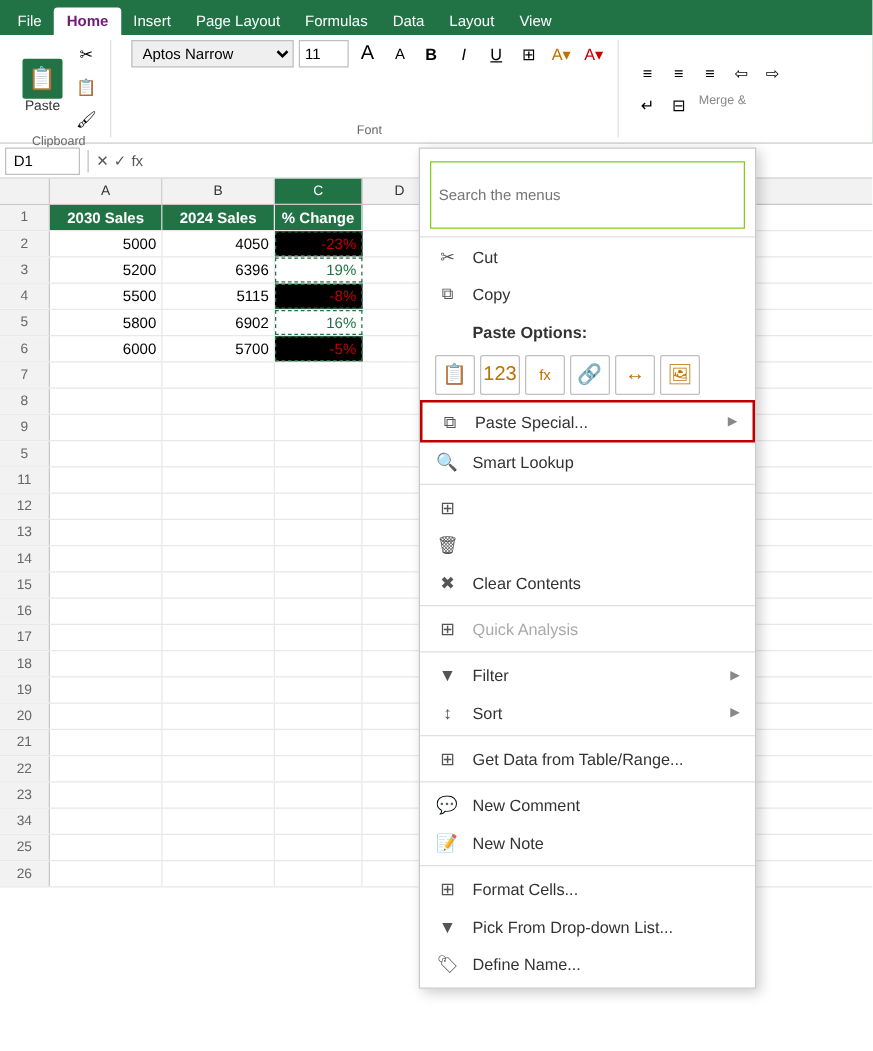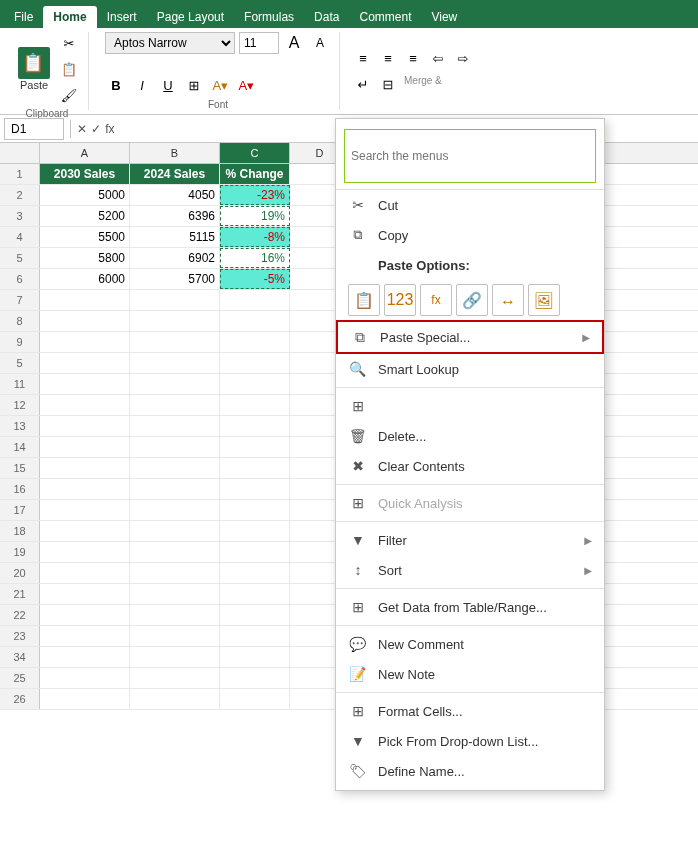--- a/index.html
+++ b/index.html
@@ -27,21 +27,21 @@
     }
     .ribbon-tab {
       padding: 4px 10px;
       font-size: 12px;
       color: #fff;
       cursor: pointer;
       border-radius: 3px 3px 0 0;
     }
     .ribbon-tab.active {
       background: #fff;
-      color: #14532d;
+      color: #701a75;
       font-weight: bold;
     }
     .ribbon-body {
       background: #fff;
       border-bottom: 1px solid #c8c8c8;
       display: flex;
       padding: 4px 6px;
       align-items: center;
       gap: 8px;
       min-height: 86px;
@@ -82,22 +82,21 @@
       display: flex;
       align-items: center;
       justify-content: center;
       color: white;
       font-size: 18px;
     }
     .paste-label { font-size: 11px; color: #333; }
 
     .font-section {
       display: flex;
-      flex-direction: column;
-      gap: 20px;
+      gap: 3px;
     }
     .font-row1 {
       display: flex;
       align-items: center;
       gap: 4px;
     }
     .font-dropdown {
       border: 1px solid #c0c0c0;
       padding: 1px 4px;
       font-size: 12px;
@@ -198,21 +197,21 @@
       padding: 0 4px;
       font-size: 12px;
       display: flex; align-items: center;
       overflow: hidden;
       white-space: nowrap;
     }
     .cell.header-green {
       background: #217346; color: #fff; font-weight: bold;
       justify-content: center;
     }
-    .cell.red-text { color: #c00000; justify-content: flex-end; background: #5eead4; text-align: right; }
+    .cell.red-text { color: #c00000; justify-content: flex-end; background: #000000; text-align: right; }
     .cell.green-text { color: #217346; justify-content: flex-end; }
     .cell.number { justify-content: flex-end; }
 
     
     .context-menu {
       position: absolute;
       top: 118px;
       left: 335px;
       width: 270px;
       background: #fff;
@@ -280,21 +279,21 @@
 <body>
 
 <div class="ribbon">
   <div class="ribbon-tabs">
     <div class="ribbon-tab">File</div>
     <div class="ribbon-tab active">Home</div>
     <div class="ribbon-tab">Insert</div>
     <div class="ribbon-tab">Page Layout</div>
     <div class="ribbon-tab">Formulas</div>
     <div class="ribbon-tab">Data</div>
-    <div class="ribbon-tab">Comment</div>
+    <div class="ribbon-tab">Layout</div>
     <div class="ribbon-tab">View</div>
   </div>
 
   <div class="ribbon-body">
 
     <div class="ribbon-group">
       <div class="group-top">
         <div class="paste-btn">
           <div class="paste-icon">📋</div>
           <div class="paste-label">Paste</div>
@@ -710,21 +709,20 @@
   </div>
 
   <div class="ctx-divider"></div>
 
   <div class="ctx-item">
     <span class="ctx-item-icon">⊞</span>
   </div>
 
   <div class="ctx-item">
     <span class="ctx-item-icon">🗑</span>
-    <span class="ctx-item-label">Delete...</span>
   </div>
 
   <div class="ctx-item">
     <span class="ctx-item-icon">✖</span>
     <span class="ctx-item-label">Clear Contents</span>
   </div>
 
   <div class="ctx-divider"></div>
 
   <div class="ctx-item disabled">

